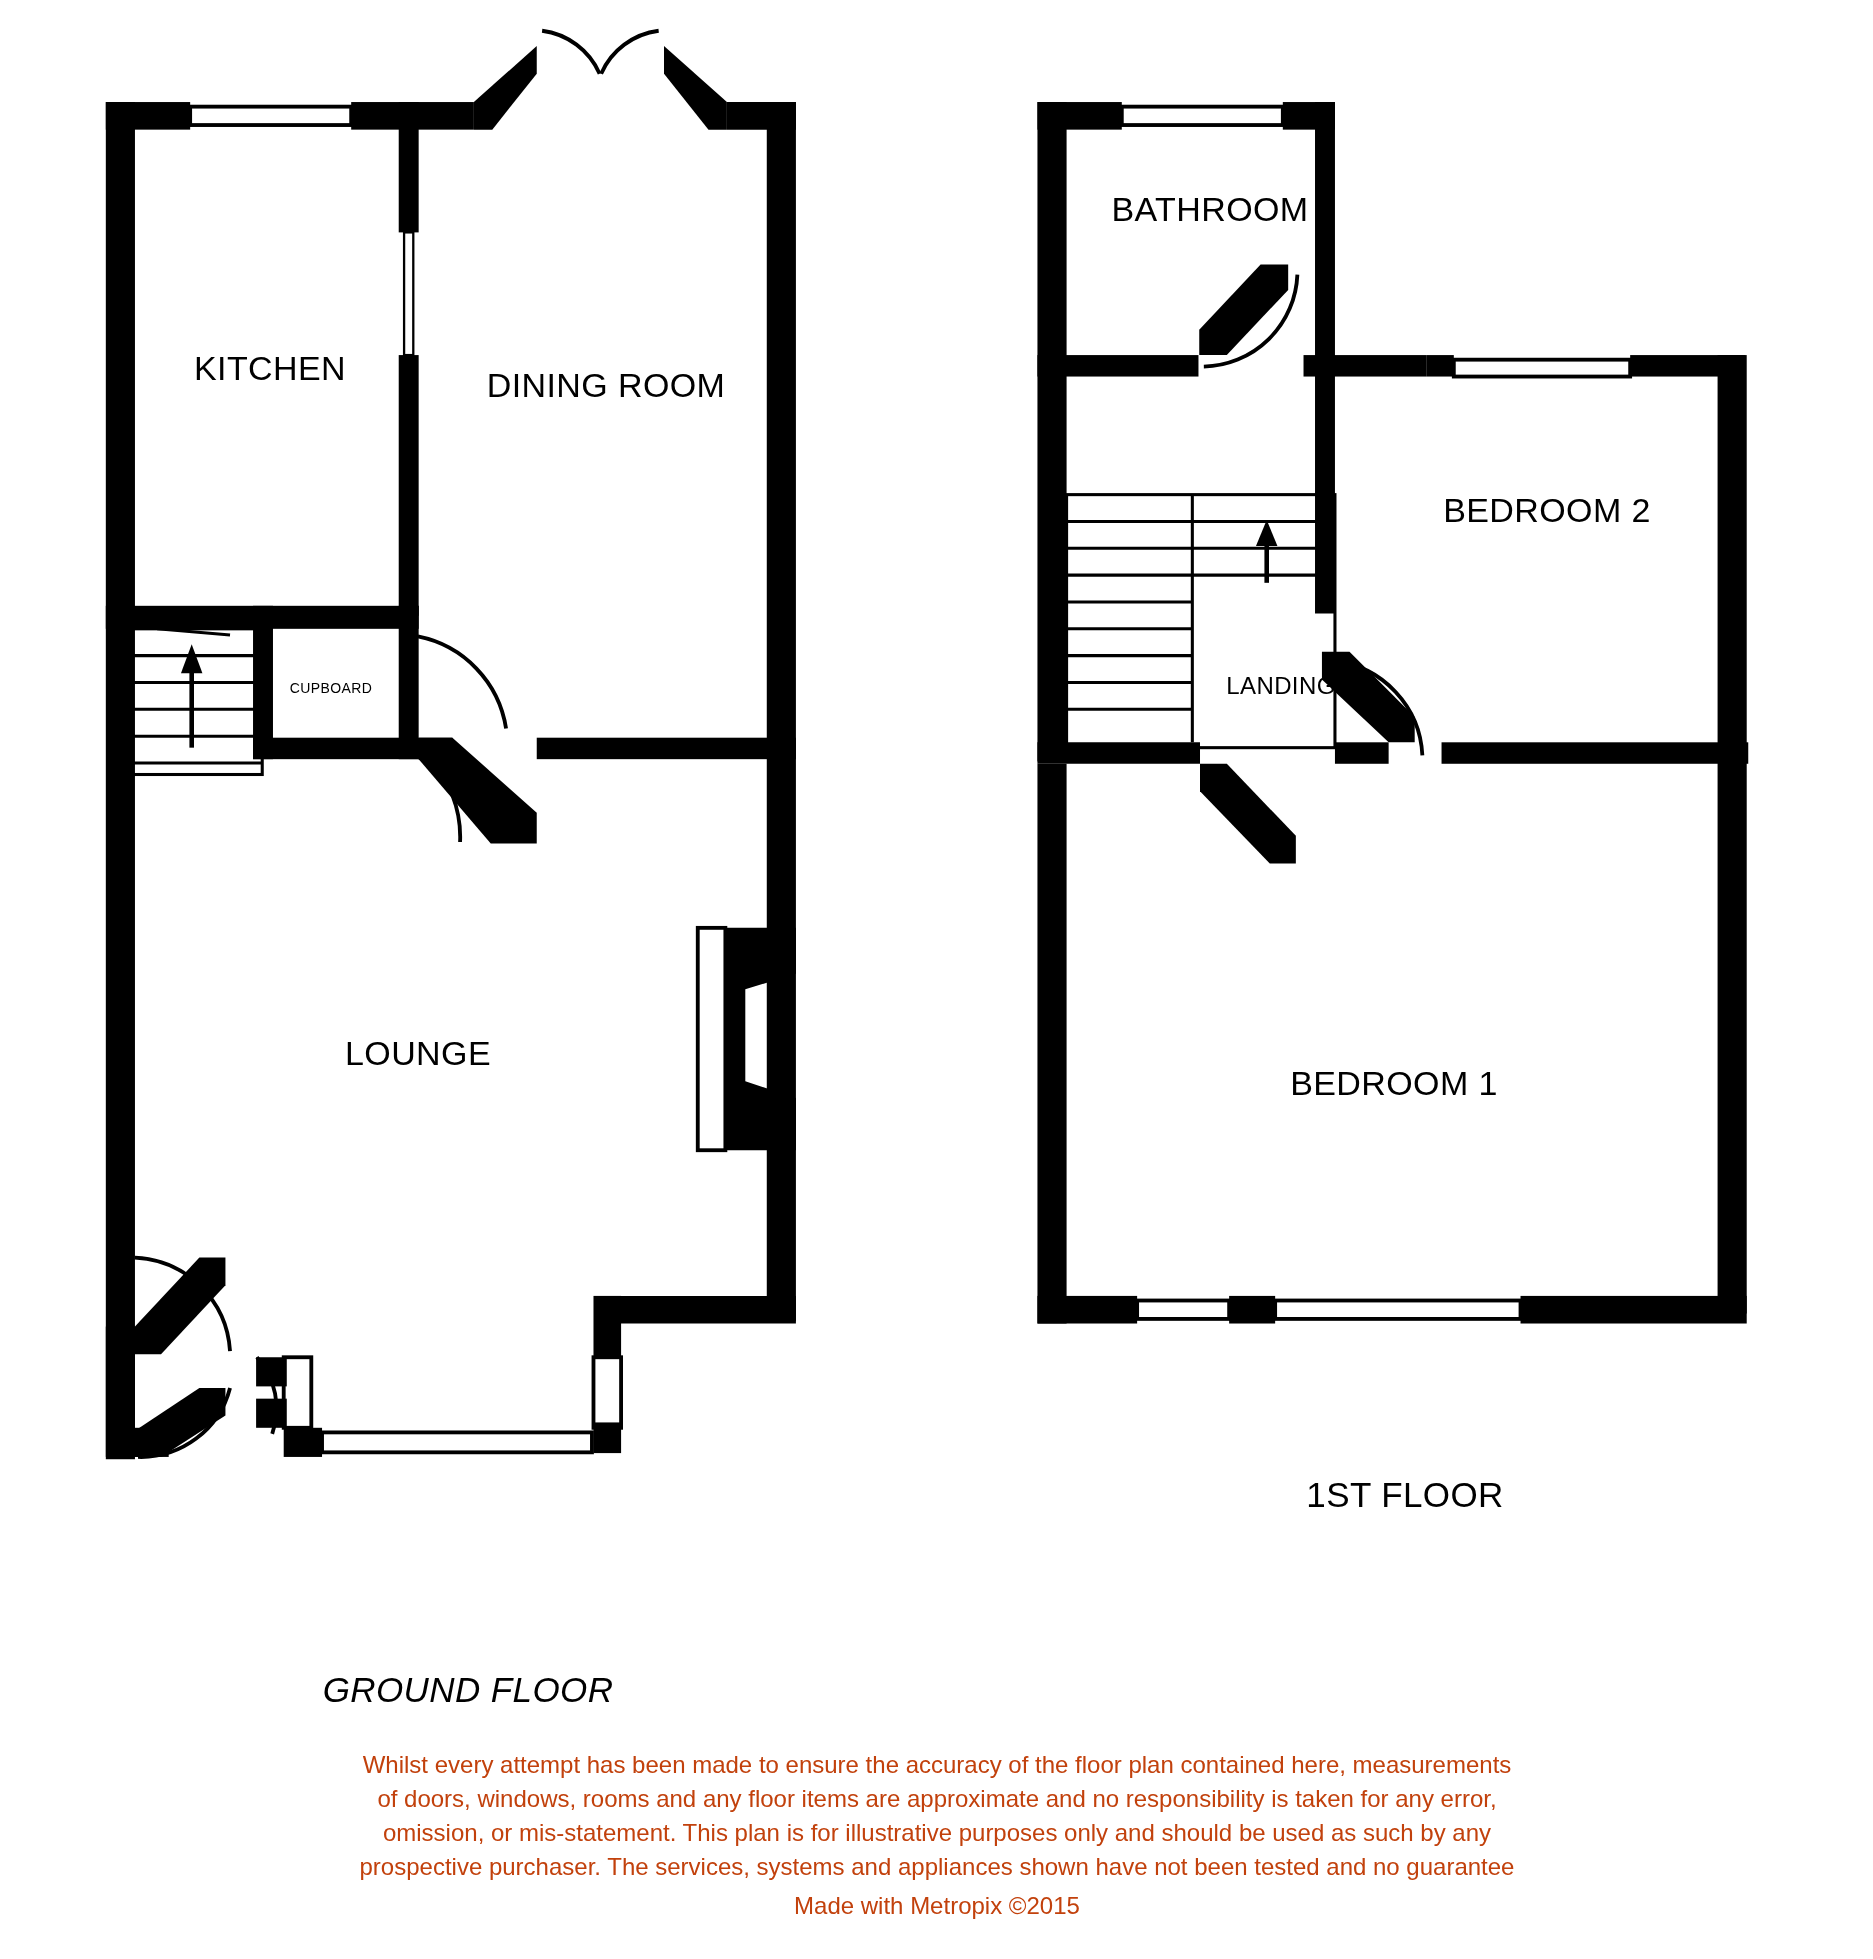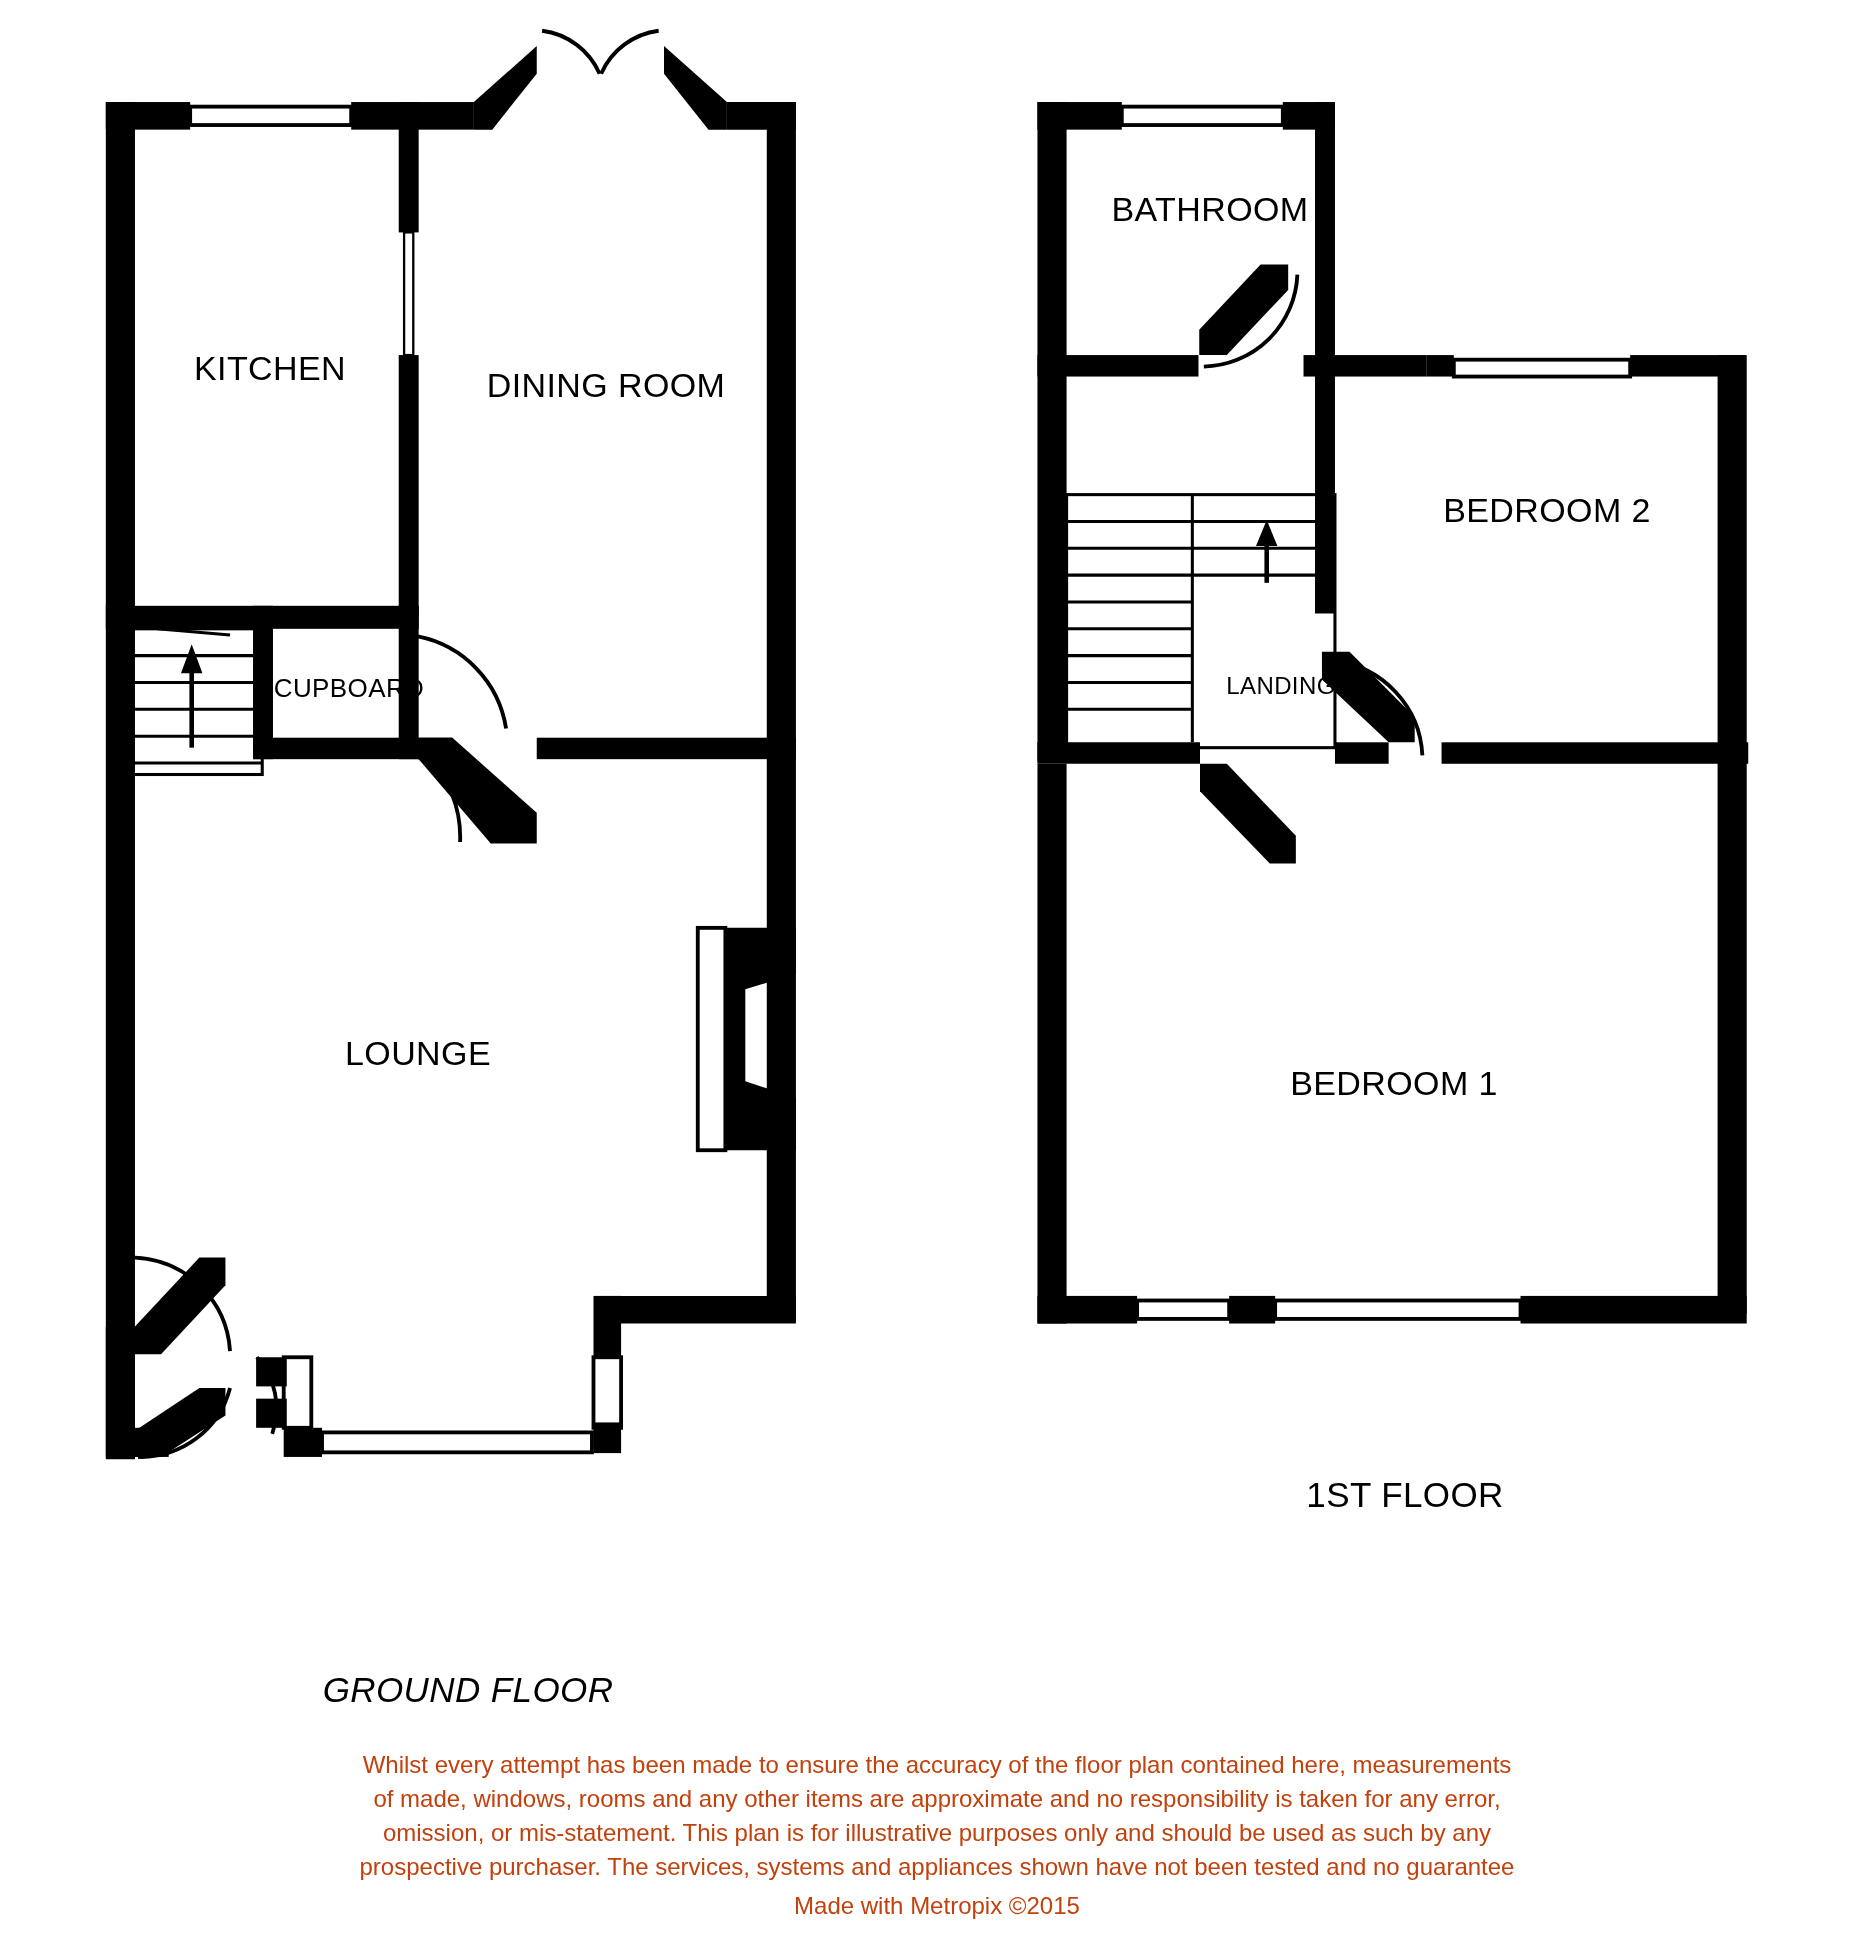--- a/index.html
+++ b/index.html
@@ -191,31 +191,31 @@
     <rect x="1483" y="1696" width="120" height="24" fill="#fff" stroke="#000" stroke-width="5"></rect>
     <rect x="1603" y="1690" width="60" height="36" fill="#000"></rect>
     <rect x="1663" y="1696" width="320" height="24" fill="#fff" stroke="#000" stroke-width="5"></rect>
     <rect x="1983" y="1690" width="295" height="36" fill="#000"></rect>
 
   </g>
 </svg>
 
 <div class="room-label" style="left:270px; top:368px; font-size:34px;">KITCHEN</div>
 <div class="room-label" style="left:606px; top:385px; font-size:34px;">DINING ROOM</div>
-<div class="room-label" style="left:349px; top:688px; font-size:26px;">CUPBOARD</div>
+<div class="room-label" style="left:331px; top:688px; font-size:14px;">CUPBOARD</div>
 <div class="room-label" style="left:418px; top:1053px; font-size:34px;">LOUNGE</div>
 
 <div class="room-label" style="left:1210px; top:209px; font-size:34px;">BATHROOM</div>
 <div class="room-label" style="left:1547px; top:510px; font-size:34px;">BEDROOM 2</div>
 <div class="room-label" style="left:1275px; top:686px; font-size:24px; font-weight:normal;margin-left:6px;">LANDING</div>
 <div class="room-label" style="left:1394px; top:1083px; font-size:34px;">BEDROOM 1</div>
 
 <div class="floor-label" style="left:468px; top:1690px; font-size:35px;font-style:italic;">GROUND FLOOR</div>
 <div class="floor-label" style="left:1405px; top:1495px; font-size:35px;">1ST FLOOR</div>
 
 <div class="disclaimer">
   <div>Whilst every attempt has been made to ensure the accuracy of the floor plan contained here, measurements</div>
-  <div>of made, windows, rooms and any other items are approximate and no responsibility is taken for any error,</div>
+  <div>of doors, windows, rooms and any floor items are approximate and no responsibility is taken for any error,</div>
   <div>omission, or mis-statement. This plan is for illustrative purposes only and should be used as such by any</div>
   <div>prospective purchaser. The services, systems and appliances shown have not been tested and no guarantee</div>
   <div class="made">Made with Metropix ©2015</div>
 </div>
 
 
 </body></html>

